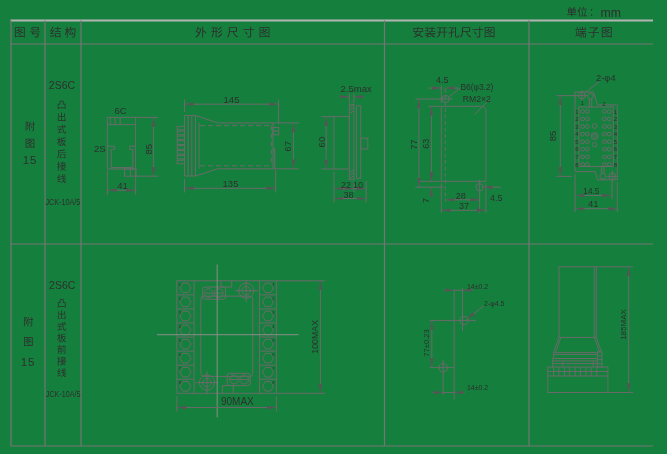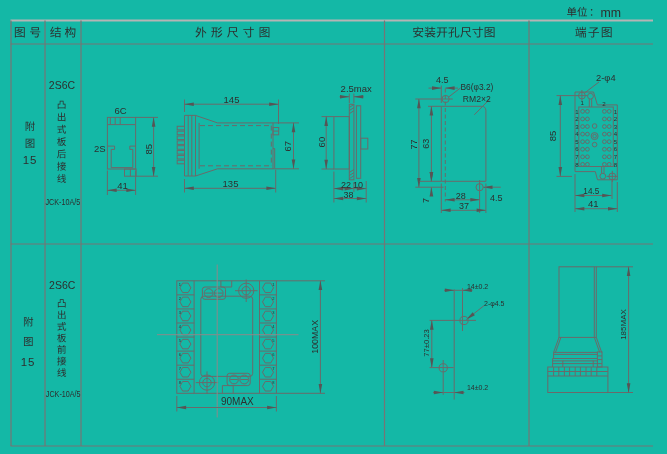--- a/index.html
+++ b/index.html
@@ -1,15 +1,15 @@
 <!DOCTYPE html>
 <html><head><meta charset="utf-8"><style>
 html,body{margin:0;padding:0;background:#fff;}
 *{font-family:"Liberation Sans",sans-serif;}
-#pg{position:relative;width:667px;height:454px;background:#14b8a6;overflow:hidden;}
+#pg{position:relative;width:667px;height:454px;background:#15803d;overflow:hidden;}
 text{fill:#2e2e2e;}
 </style></head><body>
 <div id="pg">
 <svg width="667" height="454" viewBox="0 0 667 454" font-family="Liberation Sans, sans-serif">
 <defs>
 <marker id="ar" markerUnits="userSpaceOnUse" markerWidth="11" markerHeight="8" refX="10.5" refY="4" orient="auto-start-reverse">
           <path d="M10.7,4 L1.2,2.2 L1.2,5.8 Z" fill="#555"></path>
         </marker>
 </defs>
 <line x1="10.5" y1="20.5" x2="653" y2="20.5" stroke="#b4b4b4" stroke-width="2"></line>

